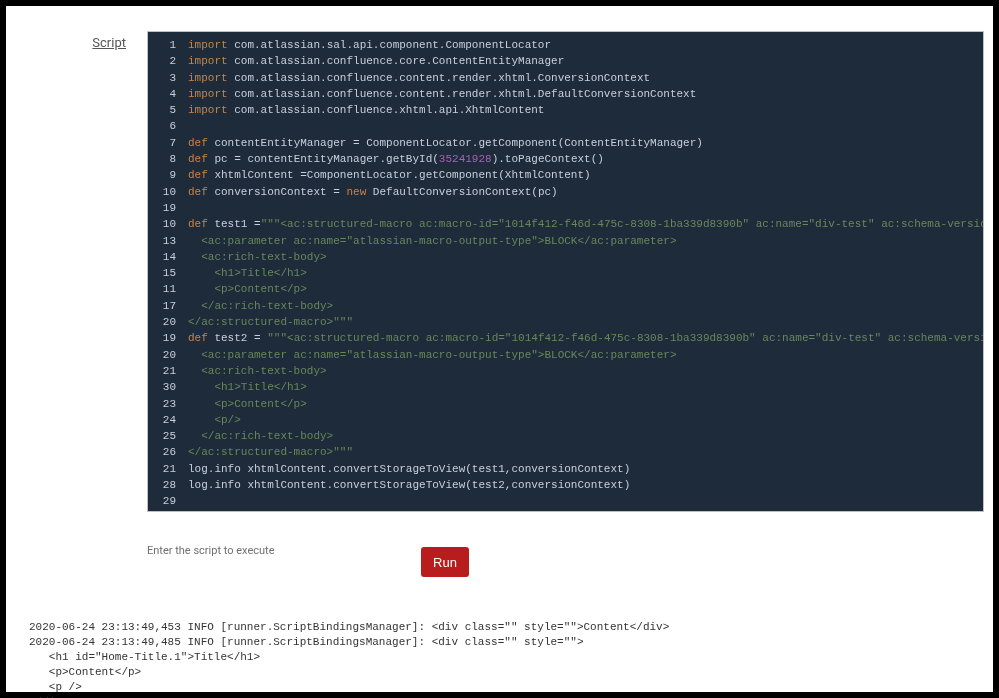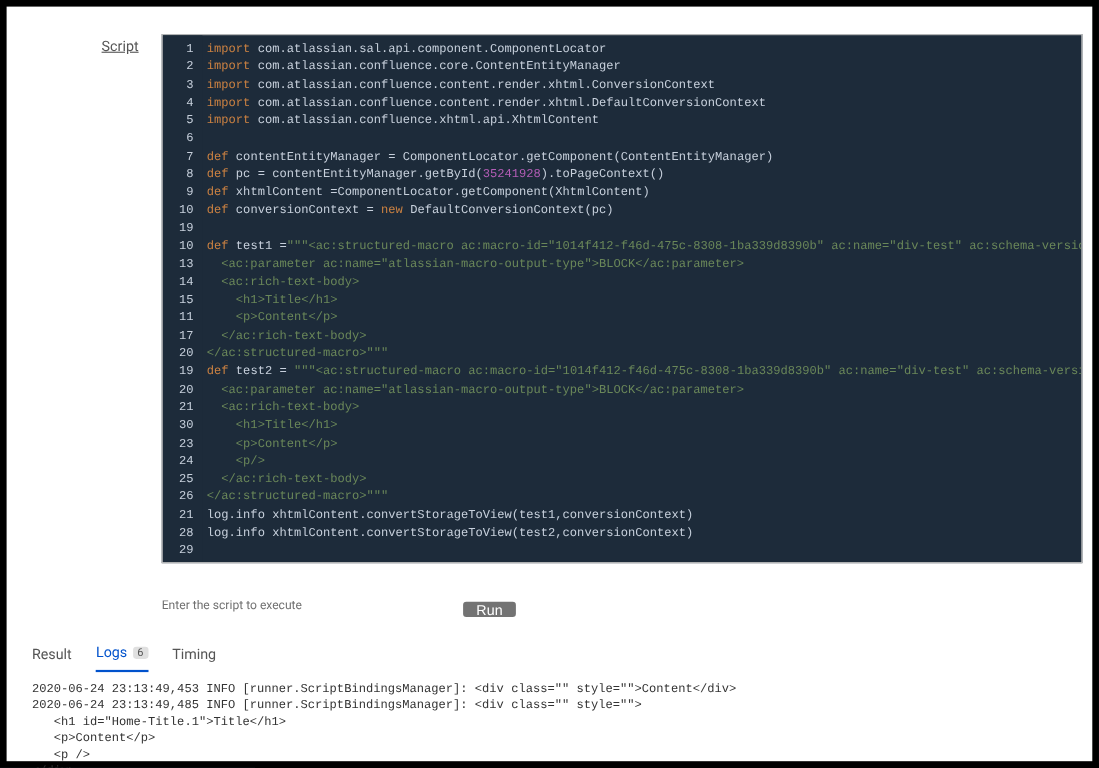--- a/index.html
+++ b/index.html
@@ -63,22 +63,22 @@
     left: 141px;
     top: 538px;
     font-size: 11px;
     color: #707070;
   }
   .run-btn {
     position: absolute;
     left: 415px;
     top: 541px;
     width: 48px;
-    height: 14px;
-    background: #737373;
+    height: 30px;
+    background: #b91c1c;
     color: #fff;
     border: none;
     border-radius: 3px;
     font-size: 13px;
     cursor: pointer;
   }
   .tabs {
     position: absolute;
     left: 23px;
     top: 580px;
@@ -151,28 +151,20 @@
         <div>28</div>
         <div>29</div>
       </div>
     <div class="code" id="code"><div><span class="kw">import</span><span class="txt"> com.atlassian.sal.api.component.ComponentLocator</span></div><div><span class="kw">import</span><span class="txt"> com.atlassian.confluence.core.ContentEntityManager</span></div><div><span class="kw">import</span><span class="txt"> com.atlassian.confluence.content.render.xhtml.ConversionContext</span></div><div><span class="kw">import</span><span class="txt"> com.atlassian.confluence.content.render.xhtml.DefaultConversionContext</span></div><div><span class="kw">import</span><span class="txt"> com.atlassian.confluence.xhtml.api.XhtmlContent</span></div><div>&nbsp;</div><div><span class="kw">def</span><span class="txt"> contentEntityManager = ComponentLocator.getComponent(ContentEntityManager)</span></div><div><span class="kw">def</span><span class="txt"> pc = contentEntityManager.getById(</span><span class="num">35241928</span><span class="txt">).toPageContext()</span></div><div><span class="kw">def</span><span class="txt"> xhtmlContent =ComponentLocator.getComponent(XhtmlContent)</span></div><div><span class="kw">def</span><span class="txt"> conversionContext = </span><span class="kw">new</span><span class="txt"> DefaultConversionContext(pc)</span></div><div>&nbsp;</div><div><span class="kw">def</span><span class="txt"> test1 =</span><span class="str">"""&lt;ac:structured-macro ac:macro-id="1014f412-f46d-475c-8308-1ba339d8390b" ac:name="div-test" ac:schema-version="1"&gt;</span></div><div><span class="str">  &lt;ac:parameter ac:name="atlassian-macro-output-type"&gt;BLOCK&lt;/ac:parameter&gt;</span></div><div><span class="str">  &lt;ac:rich-text-body&gt;</span></div><div><span class="str">    &lt;h1&gt;Title&lt;/h1&gt;</span></div><div><span class="str">    &lt;p&gt;Content&lt;/p&gt;</span></div><div><span class="str">  &lt;/ac:rich-text-body&gt;</span></div><div><span class="str">&lt;/ac:structured-macro&gt;"""</span></div><div><span class="kw">def</span><span class="txt"> test2 = </span><span class="str">"""&lt;ac:structured-macro ac:macro-id="1014f412-f46d-475c-8308-1ba339d8390b" ac:name="div-test" ac:schema-version="1"&gt;</span></div><div><span class="str">  &lt;ac:parameter ac:name="atlassian-macro-output-type"&gt;BLOCK&lt;/ac:parameter&gt;</span></div><div><span class="str">  &lt;ac:rich-text-body&gt;</span></div><div><span class="str">    &lt;h1&gt;Title&lt;/h1&gt;</span></div><div><span class="str">    &lt;p&gt;Content&lt;/p&gt;</span></div><div><span class="str">    &lt;p/&gt;</span></div><div><span class="str">  &lt;/ac:rich-text-body&gt;</span></div><div><span class="str">&lt;/ac:structured-macro&gt;"""</span></div><div><span class="txt">log.info xhtmlContent.convertStorageToView(test1,conversionContext)</span></div><div><span class="txt">log.info xhtmlContent.convertStorageToView(test2,conversionContext)</span></div><div>&nbsp;</div></div>
   </div>
 
   <div class="helper">Enter the script to execute</div>
 
   <button class="run-btn">Run</button>
 
-  <div class="tabs">
-    <div class="tab">Result</div>
-    <div class="tab active">
-      <span>Logs</span>
-      <span class="badge">6</span>
-    </div>
-    <div class="tab">Timing</div>
-  </div>
 
   <div class="log">2020-06-24 23:13:49,453 INFO [runner.ScriptBindingsManager]: &lt;div class="" style=""&gt;Content&lt;/div&gt;
 2020-06-24 23:13:49,485 INFO [runner.ScriptBindingsManager]: &lt;div class="" style=""&gt;
    &lt;h1 id="Home-Title.1"&gt;Title&lt;/h1&gt;
    &lt;p&gt;Content&lt;/p&gt;
    &lt;p /&gt;
 &lt;/div&gt;</div>
 </div>
 
 </body></html>

